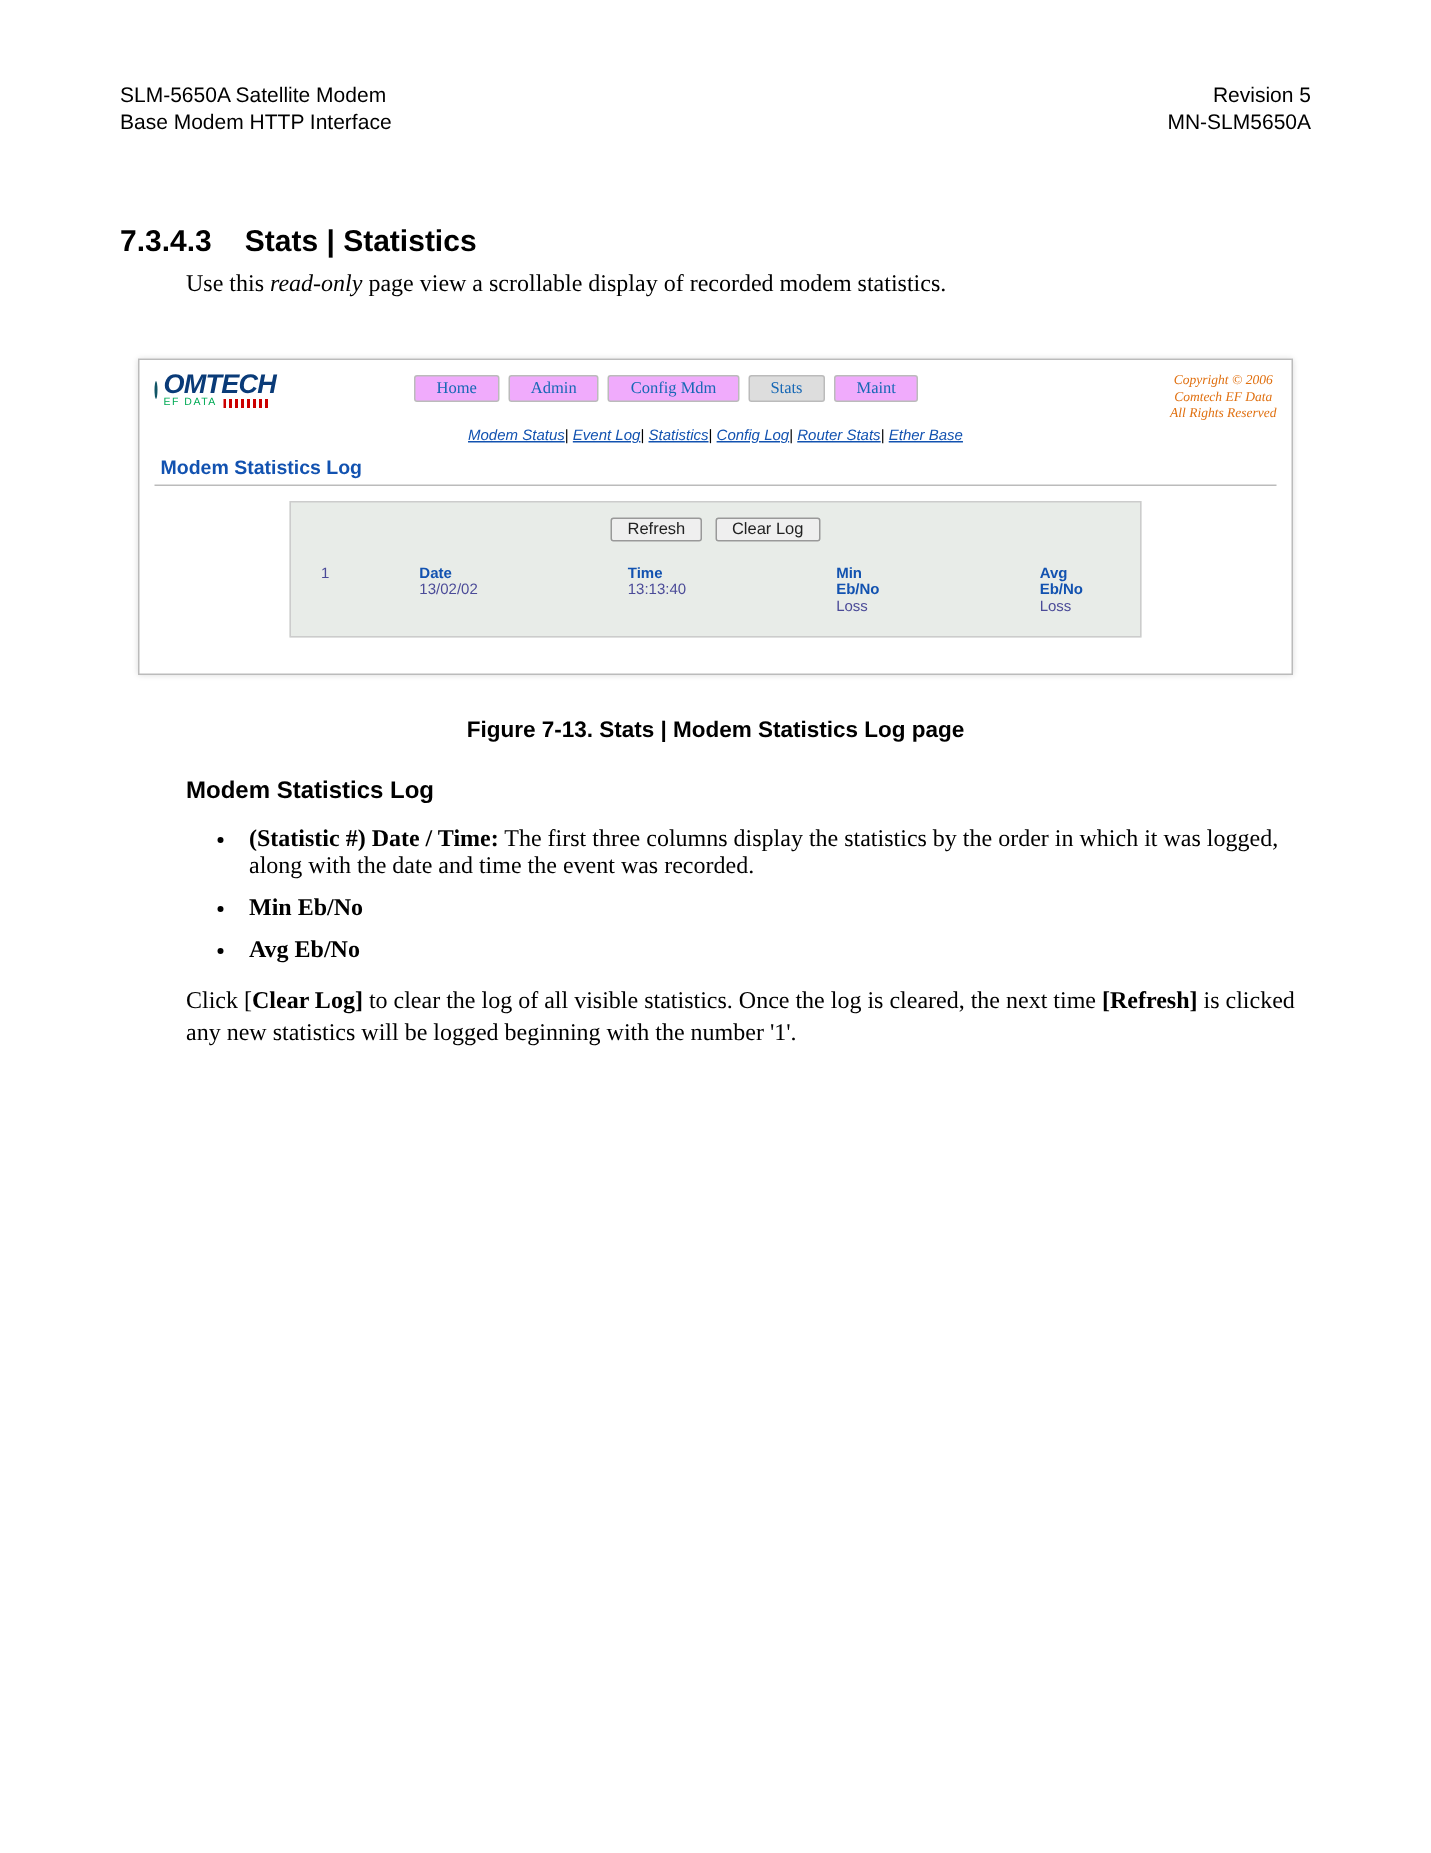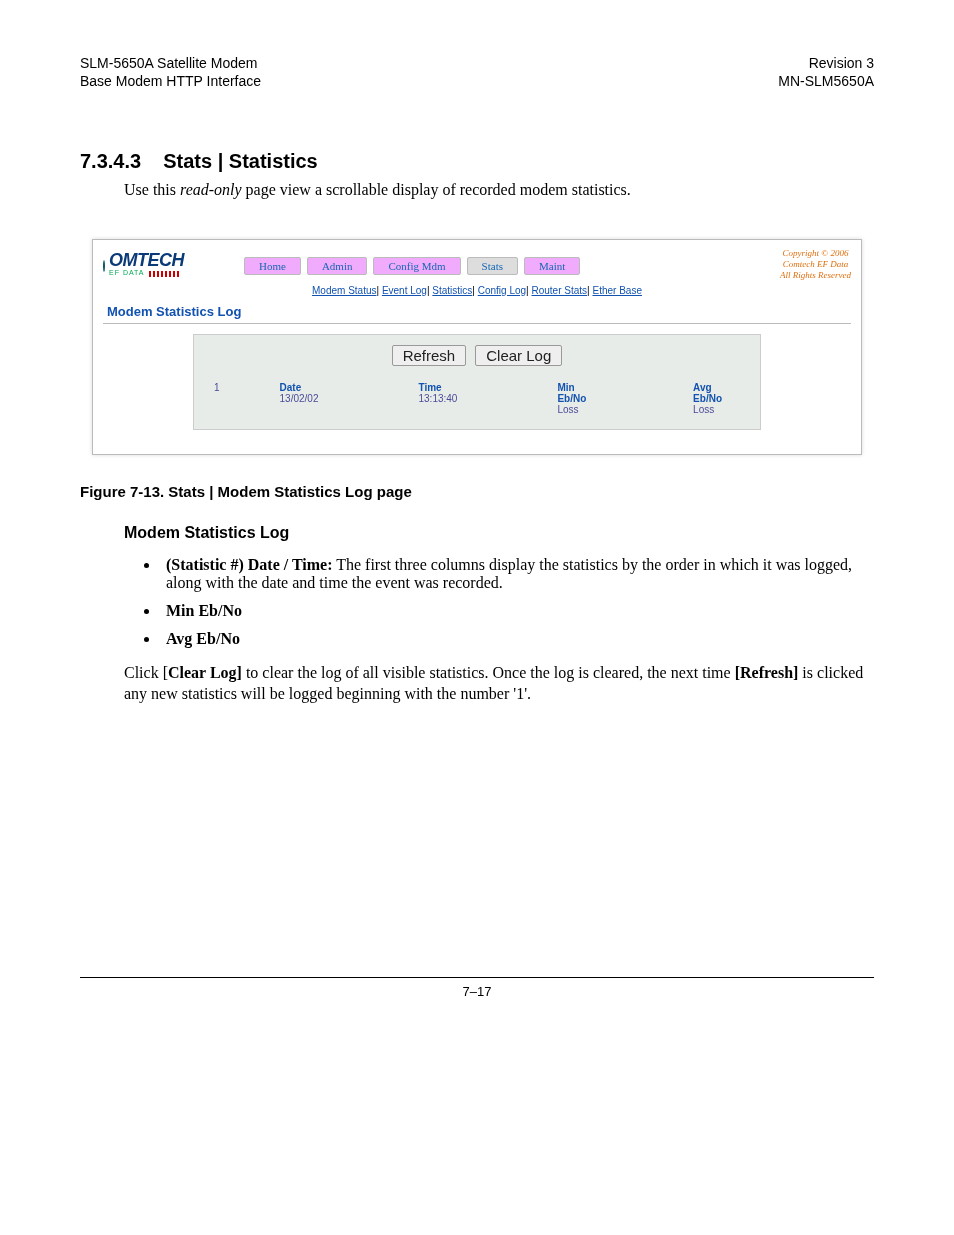--- a/index.html
+++ b/index.html
@@ -43,22 +43,23 @@
   }
   .screenshot-outer {
     margin: 40px 12px 20px 12px;
     border: 1px solid #bbb;
     background: #fff;
     box-shadow: 0 0 4px rgba(0,0,0,0.15);
     font-family: Arial, Helvetica, sans-serif;
   }
   .topbar {
     display: flex;
-    align-items: center;
+    align-items: flex-start;
     padding: 6px 10px 2px 10px;
+    gap: 32px;
   }
   .logo-area {
     display: flex;
     align-items: center;
     gap: 4px;
   }
   .logo-globe {
     width: 18px; height: 18px;
     border-radius: 50%;
     background: radial-gradient(circle at 35% 35%, #7cc, #156);
@@ -119,20 +120,21 @@
   }
   .subnav {
     text-align: center;
     font-size: 10px;
     margin-top: 2px;
     margin-bottom: 8px;
   }
   .subnav a {
     color: #1252b0;
     text-decoration: underline;
+    font-style: italic;
   }
   .panel-title {
     color: #1252b0;
     font-weight: bold;
     font-size: 13px;
     padding: 0 14px 4px 14px;
   }
   .panel-rule {
     border-top: 1px solid #bbb;
     margin: 0 10px;
@@ -143,21 +145,21 @@
     margin: 10px 100px 24px 100px;
     padding: 10px 0 14px 0;
     font-size: 11px;
     color: #4b4b98;
   }
   .btn-row {
     text-align: center;
     margin-bottom: 16px;
   }
   .winbtn {
-    font-size: 15px;
+    font-size: 11px;
     padding: 1px 10px;
     background: #efefef;
     border: 1px solid #999;
     border-radius: 2px;
     margin: 0 3px;
     color: #222;
     font-family: Arial, sans-serif;
   }
   .log-table {
     display: flex;
@@ -168,21 +170,21 @@
     font-size: 10px;
   }
   .log-col .hdr {
     color: #1252b0;
     font-weight: bold;
   }
   .log-col .val {
     color: #4b4b98;
   }
   .figure-caption {
-    text-align: left;
+    text-align: center;
     font-family: Arial, Helvetica, sans-serif;
     font-weight: bold;
     font-size: 15px;
     margin: 28px 0 24px 0;
   }
   .subhead {
     font-family: Arial, Helvetica, sans-serif;
     font-weight: bold;
     font-size: 16px;
     margin-left: 44px;
@@ -218,21 +220,21 @@
 <body>
 
 <div class="page">
 
   <div class="header-row">
     <div>
       <div>SLM-5650A Satellite Modem</div>
       <div>Base Modem HTTP Interface</div>
     </div>
     <div style="text-align:right;">
-      <div>Revision 3</div>
+      <div>Revision 5</div>
       <div>MN-SLM5650A</div>
     </div>
   </div>
 
   <div>
     <span class="section-no">7.3.4.3</span>
     <span class="section-title">Stats | Statistics</span>
   </div>
   <div class="section-intro">
     <span>Use this </span><em>read-only</em><span> page view a scrollable display of recorded modem statistics.</span>
@@ -312,14 +314,13 @@
       <strong>(Statistic #) Date / Time:</strong><span> The first three columns display the statistics by the order in which it was logged, along with the date and time the event was recorded.</span>
     </li>
     <li><strong>Min Eb/No</strong></li>
     <li><strong>Avg Eb/No</strong></li>
   </ul>
 
   <div class="body-para">
     <span>Click [</span><strong>Clear Log]</strong><span> to clear the log of all visible statistics. Once the log is cleared, the next time </span><strong>[Refresh]</strong><span> is clicked any new statistics will be logged beginning with the number '1'.</span>
   </div>
 
-  <div class="footer">7–17</div>
 </div>
 
 </body></html>

